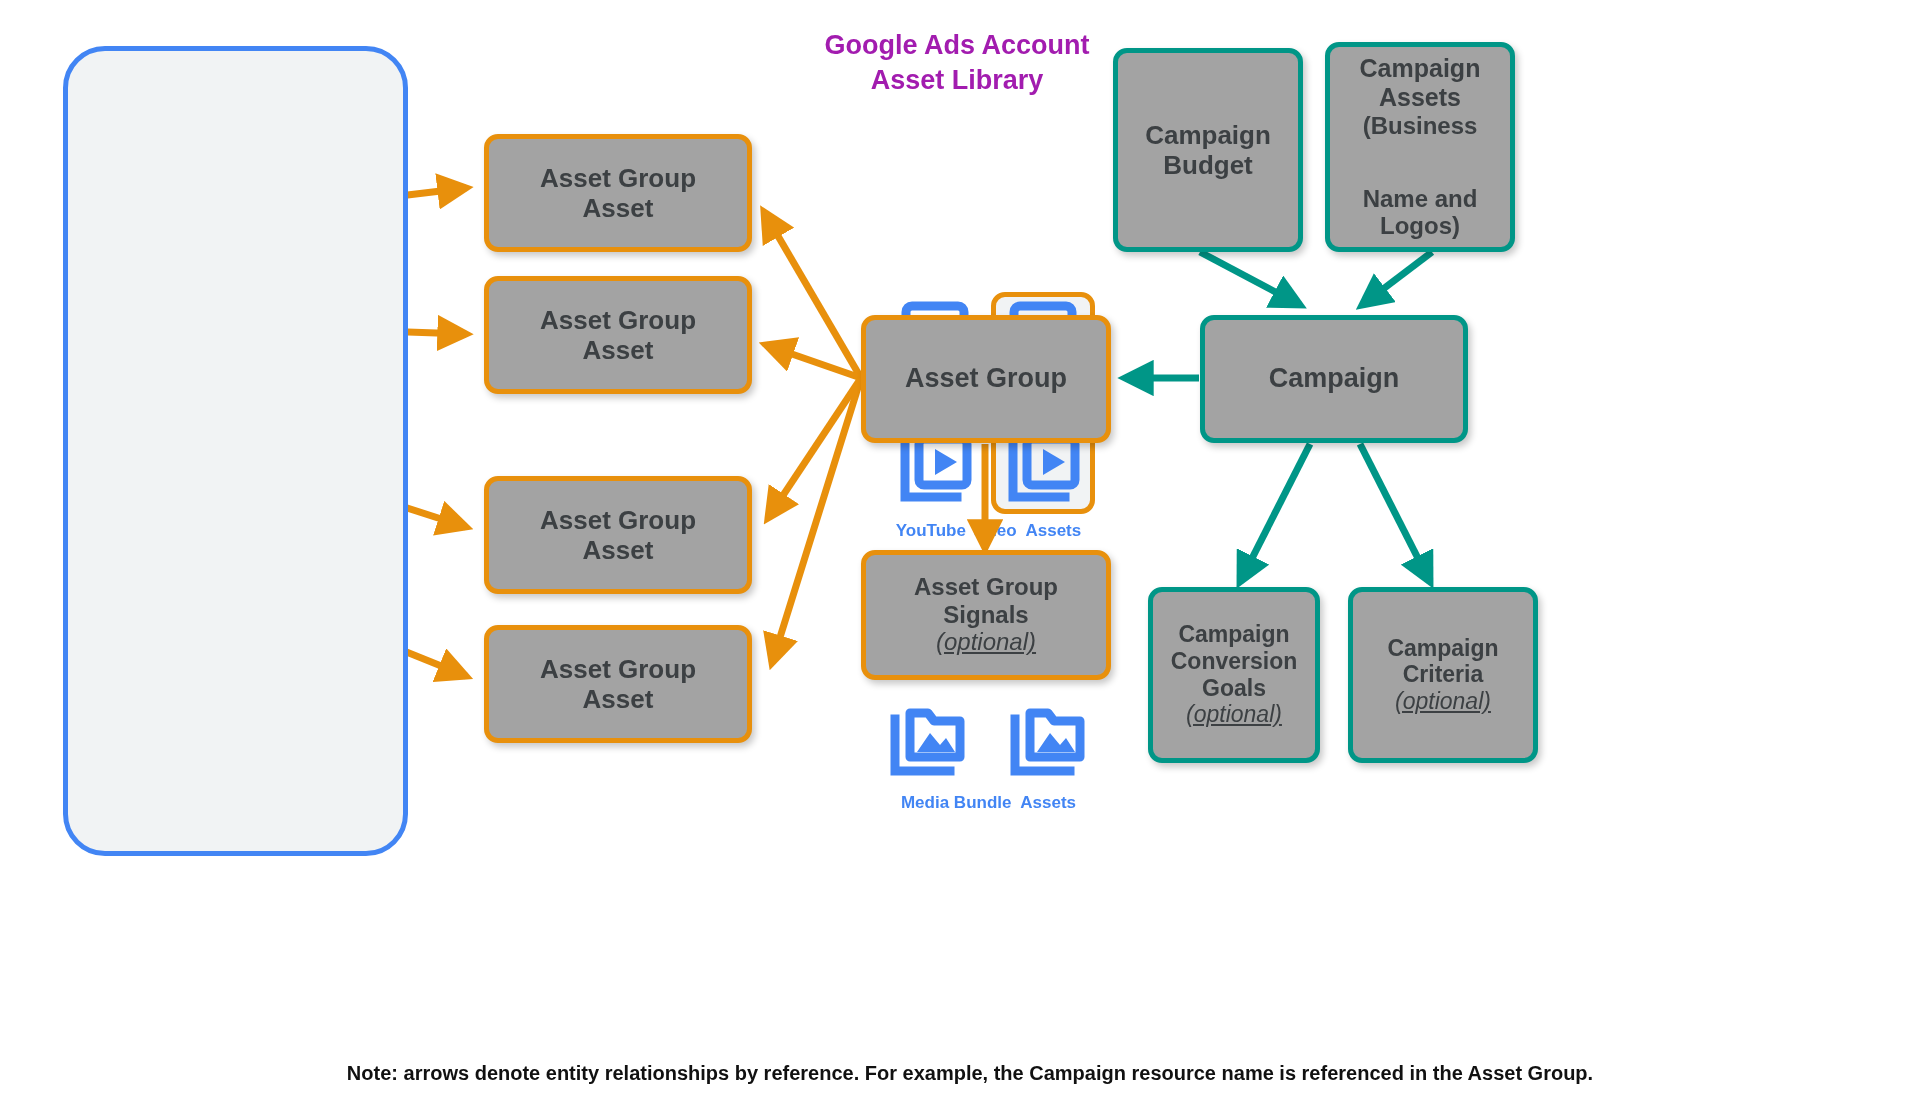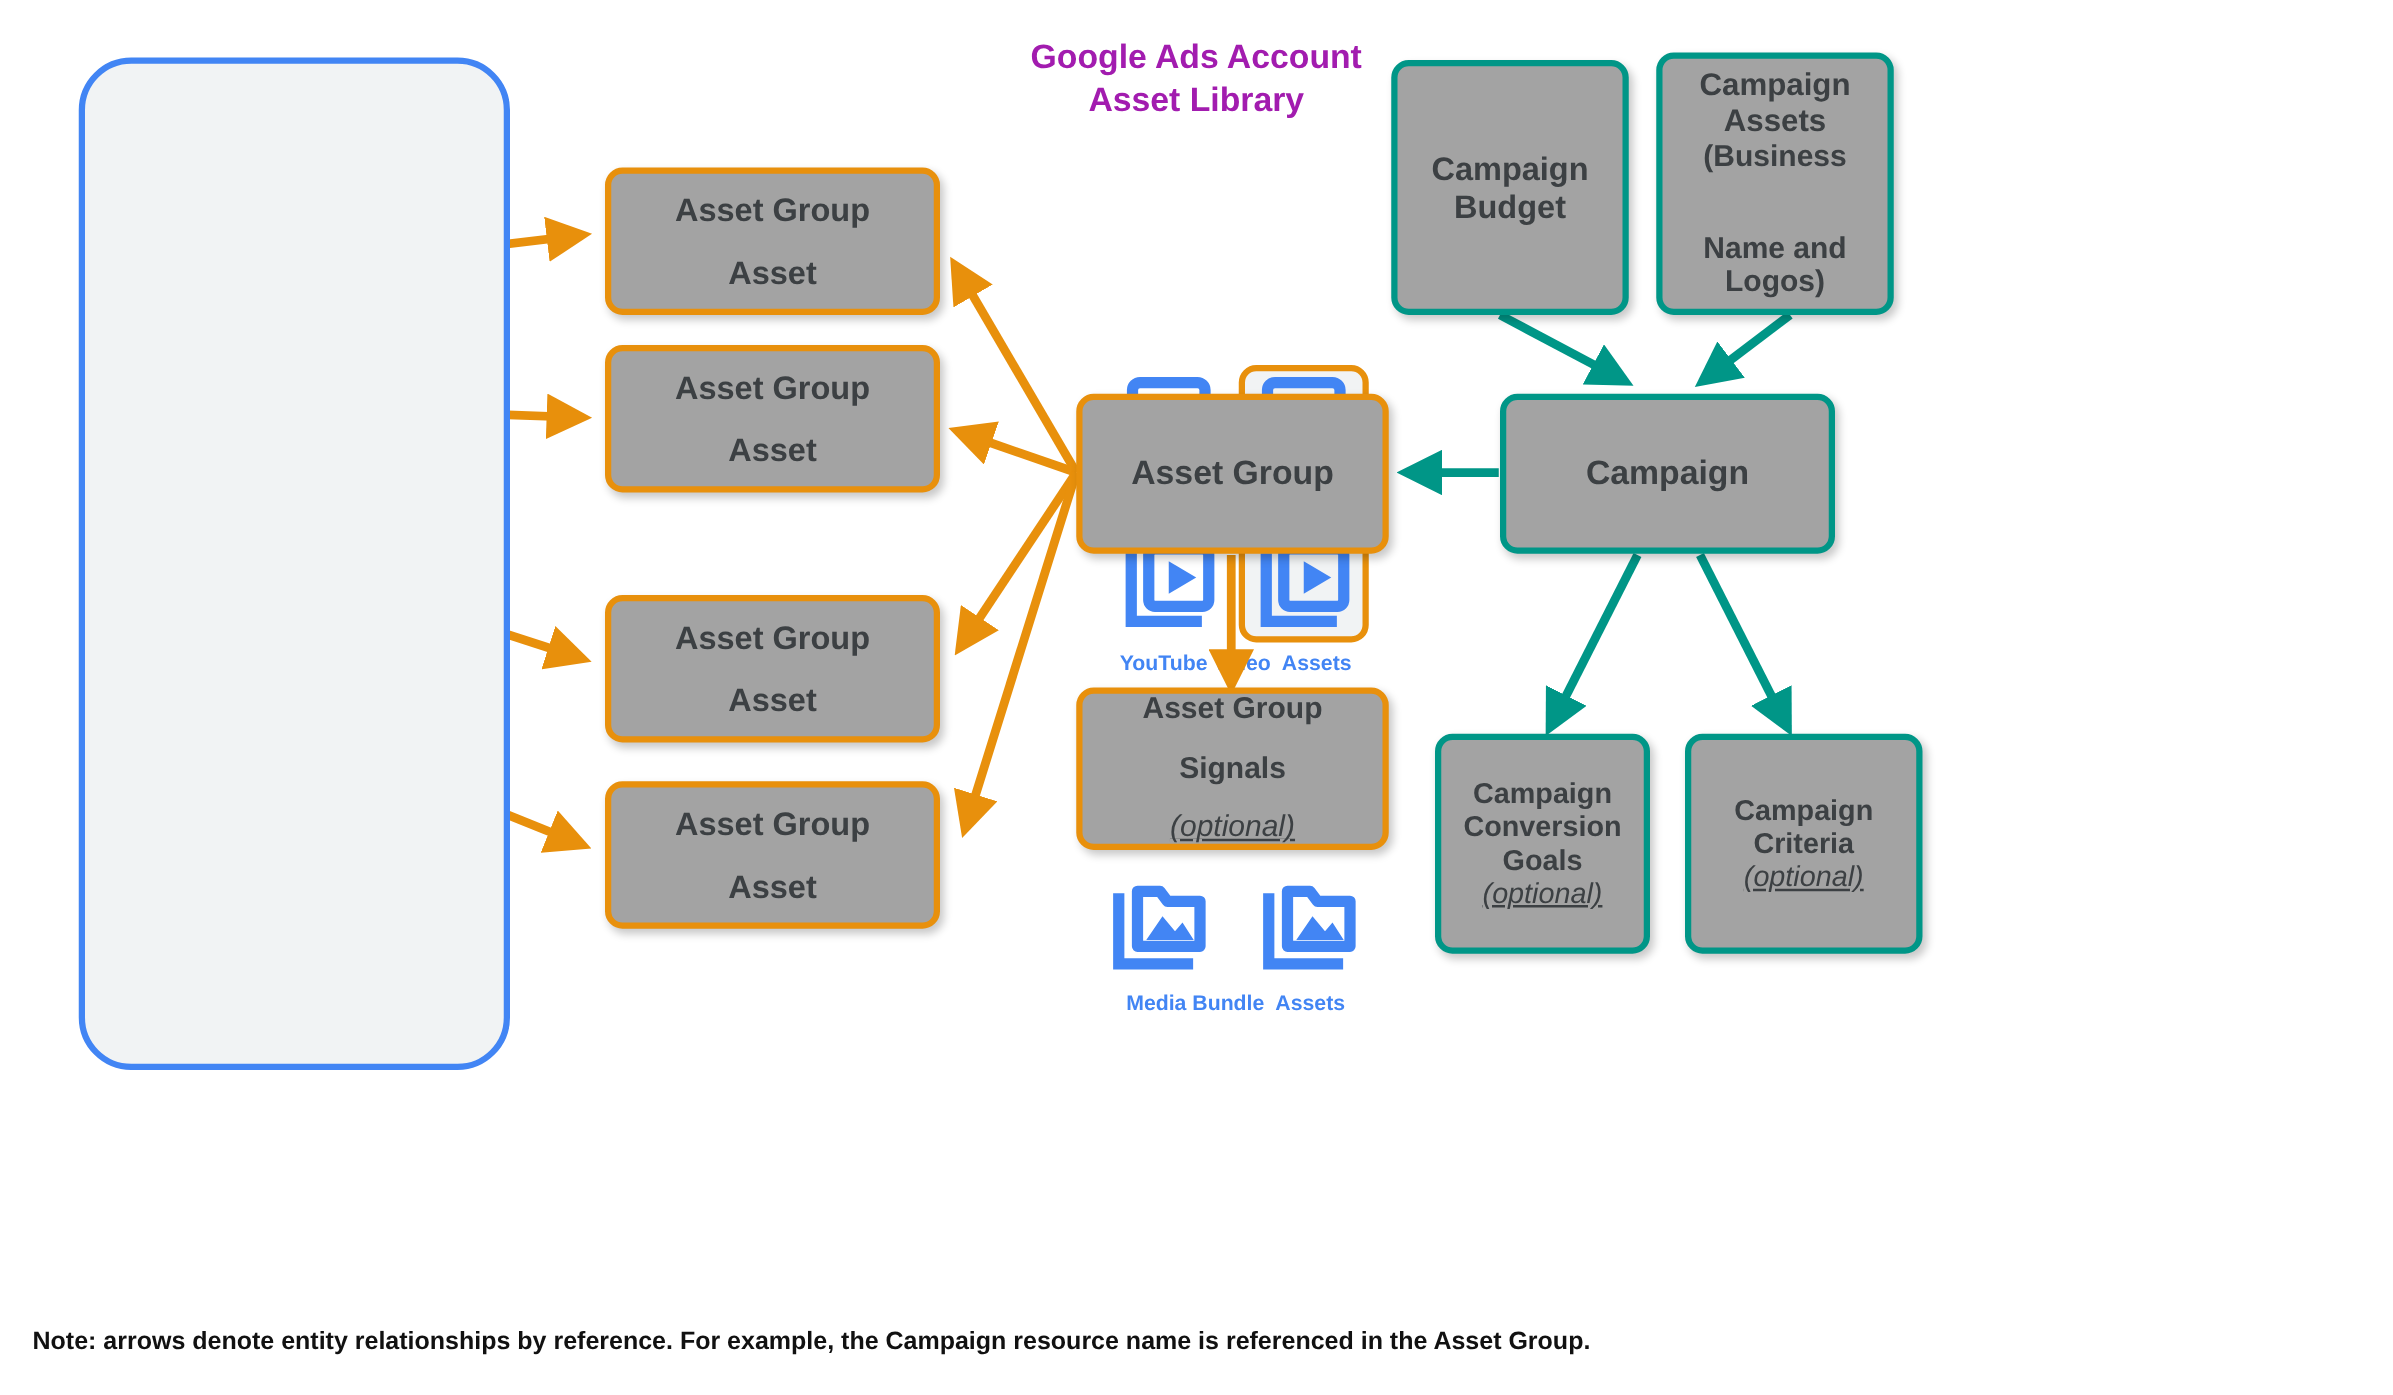--- a/index.html
+++ b/index.html
@@ -28,21 +28,21 @@
     justify-content: center;
     text-align: center;
     color: #3c4043;
     box-shadow: 3px 4px 7px rgba(0,0,0,0.22);
     z-index: 3;
   }
   .node .ttl { font-weight: bold; line-height: 1.16; }
   .node .sub { font-weight: bold; line-height: 1.16; }
   .node .opt { font-style: italic; font-weight: normal; line-height: 1.2; text-decoration: underline; }
 
-  .orange { border: 5px solid #e8900c; gap: 20px; }
+  .orange { border: 5px solid #e8900c; }
   .teal   { border: 5px solid #009687; }
 
   
   #library {
     position: absolute;
     left: 63px; top: 46px;
     width: 345px; height: 810px;
     background: #f1f3f4;
     border: 5px solid #4285f4;
     border-radius: 42px;
@@ -79,20 +79,21 @@
 
   #dots {
     position: absolute; left: 585px; top: 510px;
     font-size: 44px; font-weight: bold; color: #e8900c;
     letter-spacing: 5px; line-height: 1;
     z-index: 3;
   }
 
   #note {
     position: absolute; left: 0; top: 1062px; width: 100%;
+    text-align: center;
     font-size: 20px; font-weight: bold; color: #111111; padding-left: 26px;
   }
 </style>
 </head>
 <body>
 
 <div id="stage">
 
   <svg class="edges" viewBox="0 0 1914 1116">
     <defs>

